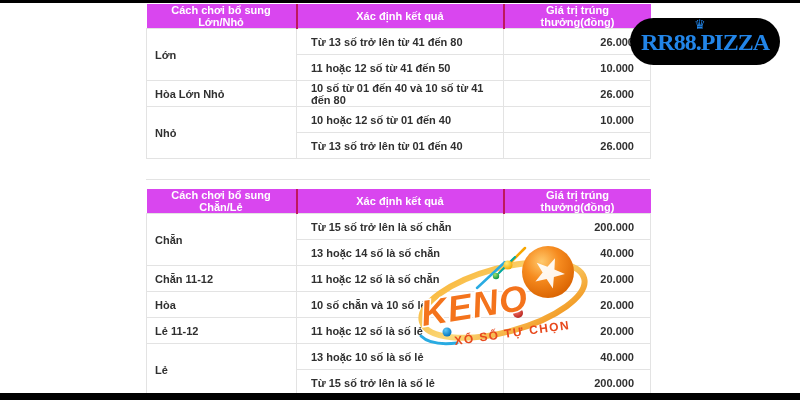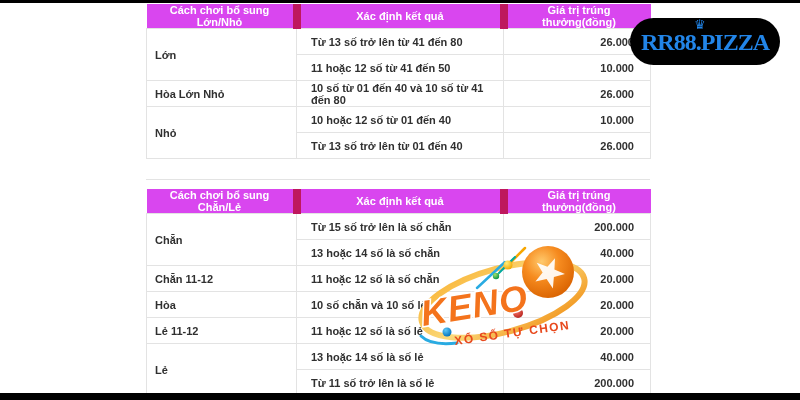--- a/index.html
+++ b/index.html
@@ -9,21 +9,21 @@
   }
   .top-bar{position:absolute;top:0;left:0;width:800px;height:3px;background:#000;}
   .bottom-bar{position:absolute;top:393px;left:0;width:800px;height:7px;background:#000;}
 
   .tables-wrap{position:absolute;left:146px;top:4px;width:504px;}
   table{border-collapse:collapse;table-layout:fixed;width:504px;}
   th{
     background:#d946ef;color:#fff;font-size:11px;font-weight:bold;
     height:24px;padding:0 4px;
   }
-  th + th{border-left:8px solid #be185d;}
+  th + th{border-left:2px solid #be185d;}
   td{
     border:1px solid #E3E3E3;font-size:11px;color:#303030;font-weight:bold;
     height:25px;padding:0 8px;background:#fff;
   }
   td.c1{}
   td.c2{text-align:left;padding-left:14px;}
   td.c3{text-align:right;padding-right:16px;}
   .table-gap{height:20px;border-bottom:1px solid #E3E3E3;margin-bottom:9px;}
 
   
@@ -125,25 +125,25 @@
           <td class="c2">10 số chẵn và 10 số lẻ</td>
           <td class="c3">20.000</td>
         </tr>
         <tr>
           <td rowspan="1" class="c1">Lẻ 11-12</td>
           <td class="c2">11 hoặc 12 số là số lẻ</td>
           <td class="c3">20.000</td>
         </tr>
         <tr>
           <td rowspan="2" class="c1">Lẻ</td>
-          <td class="c2">13 hoặc 14 số là số lẻ</td>
+          <td class="c2">13 hoặc 10 số là số lẻ</td>
           <td class="c3">40.000</td>
         </tr>
         <tr>
-          <td class="c2">Từ 11 số trở lên là số lẻ</td>
+          <td class="c2">Từ 15 số trở lên là số lẻ</td>
           <td class="c3">200.000</td>
         </tr>
       </tbody>
   </table>
 </div>
 
 <div class="rr88">
   <span class="crown">♛</span>
   <span class="txt">RR88.PIZZA</span>
 </div>

